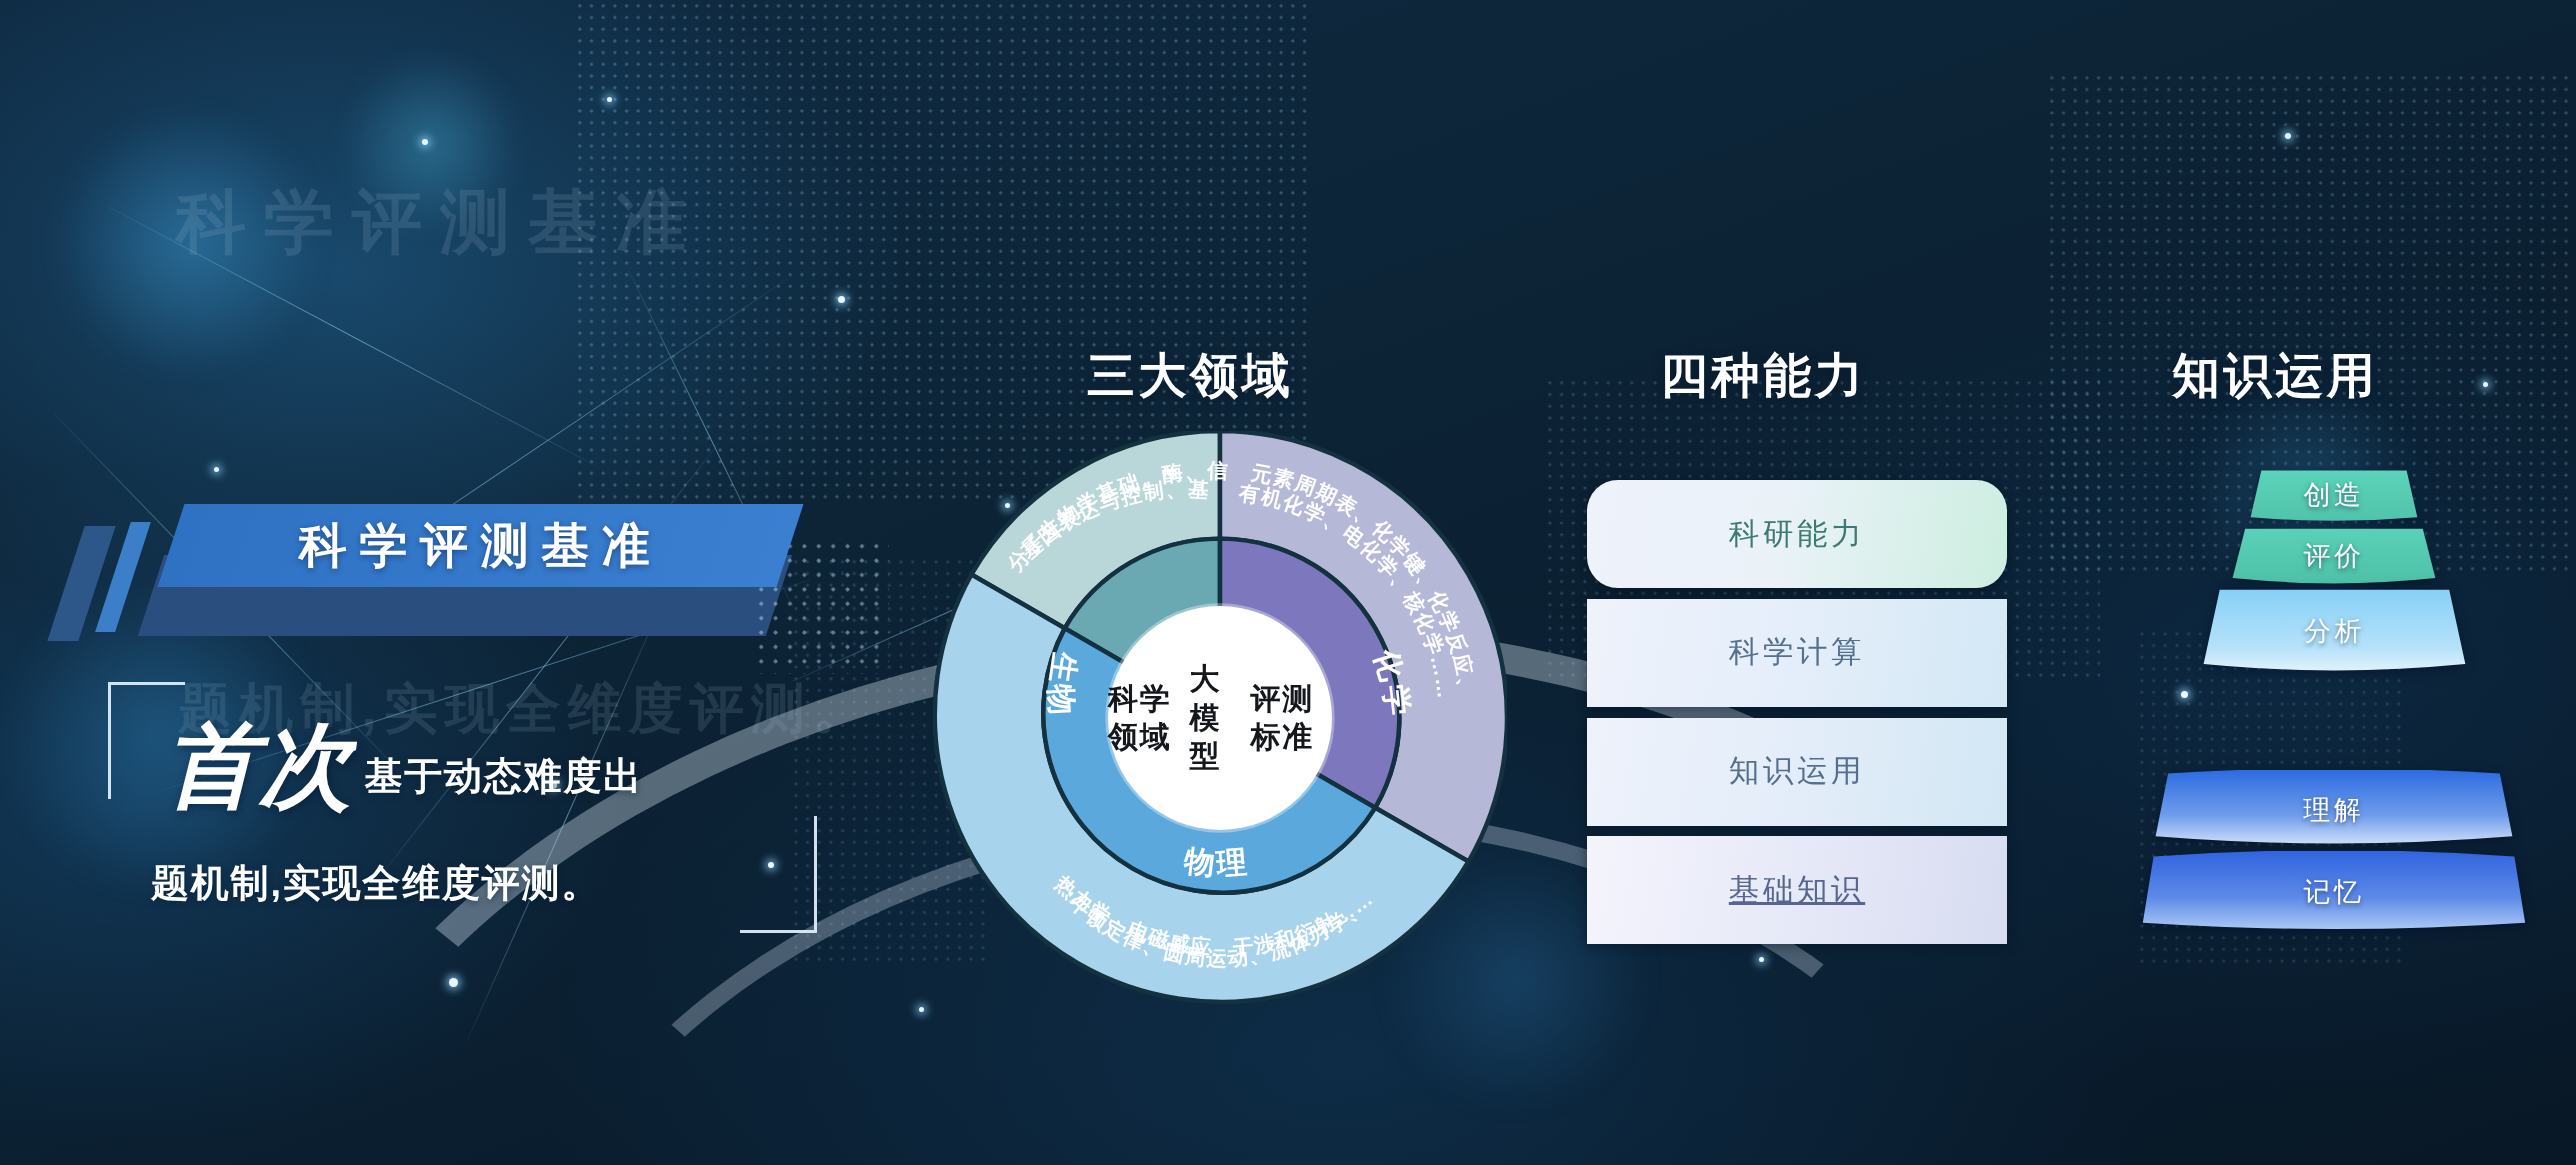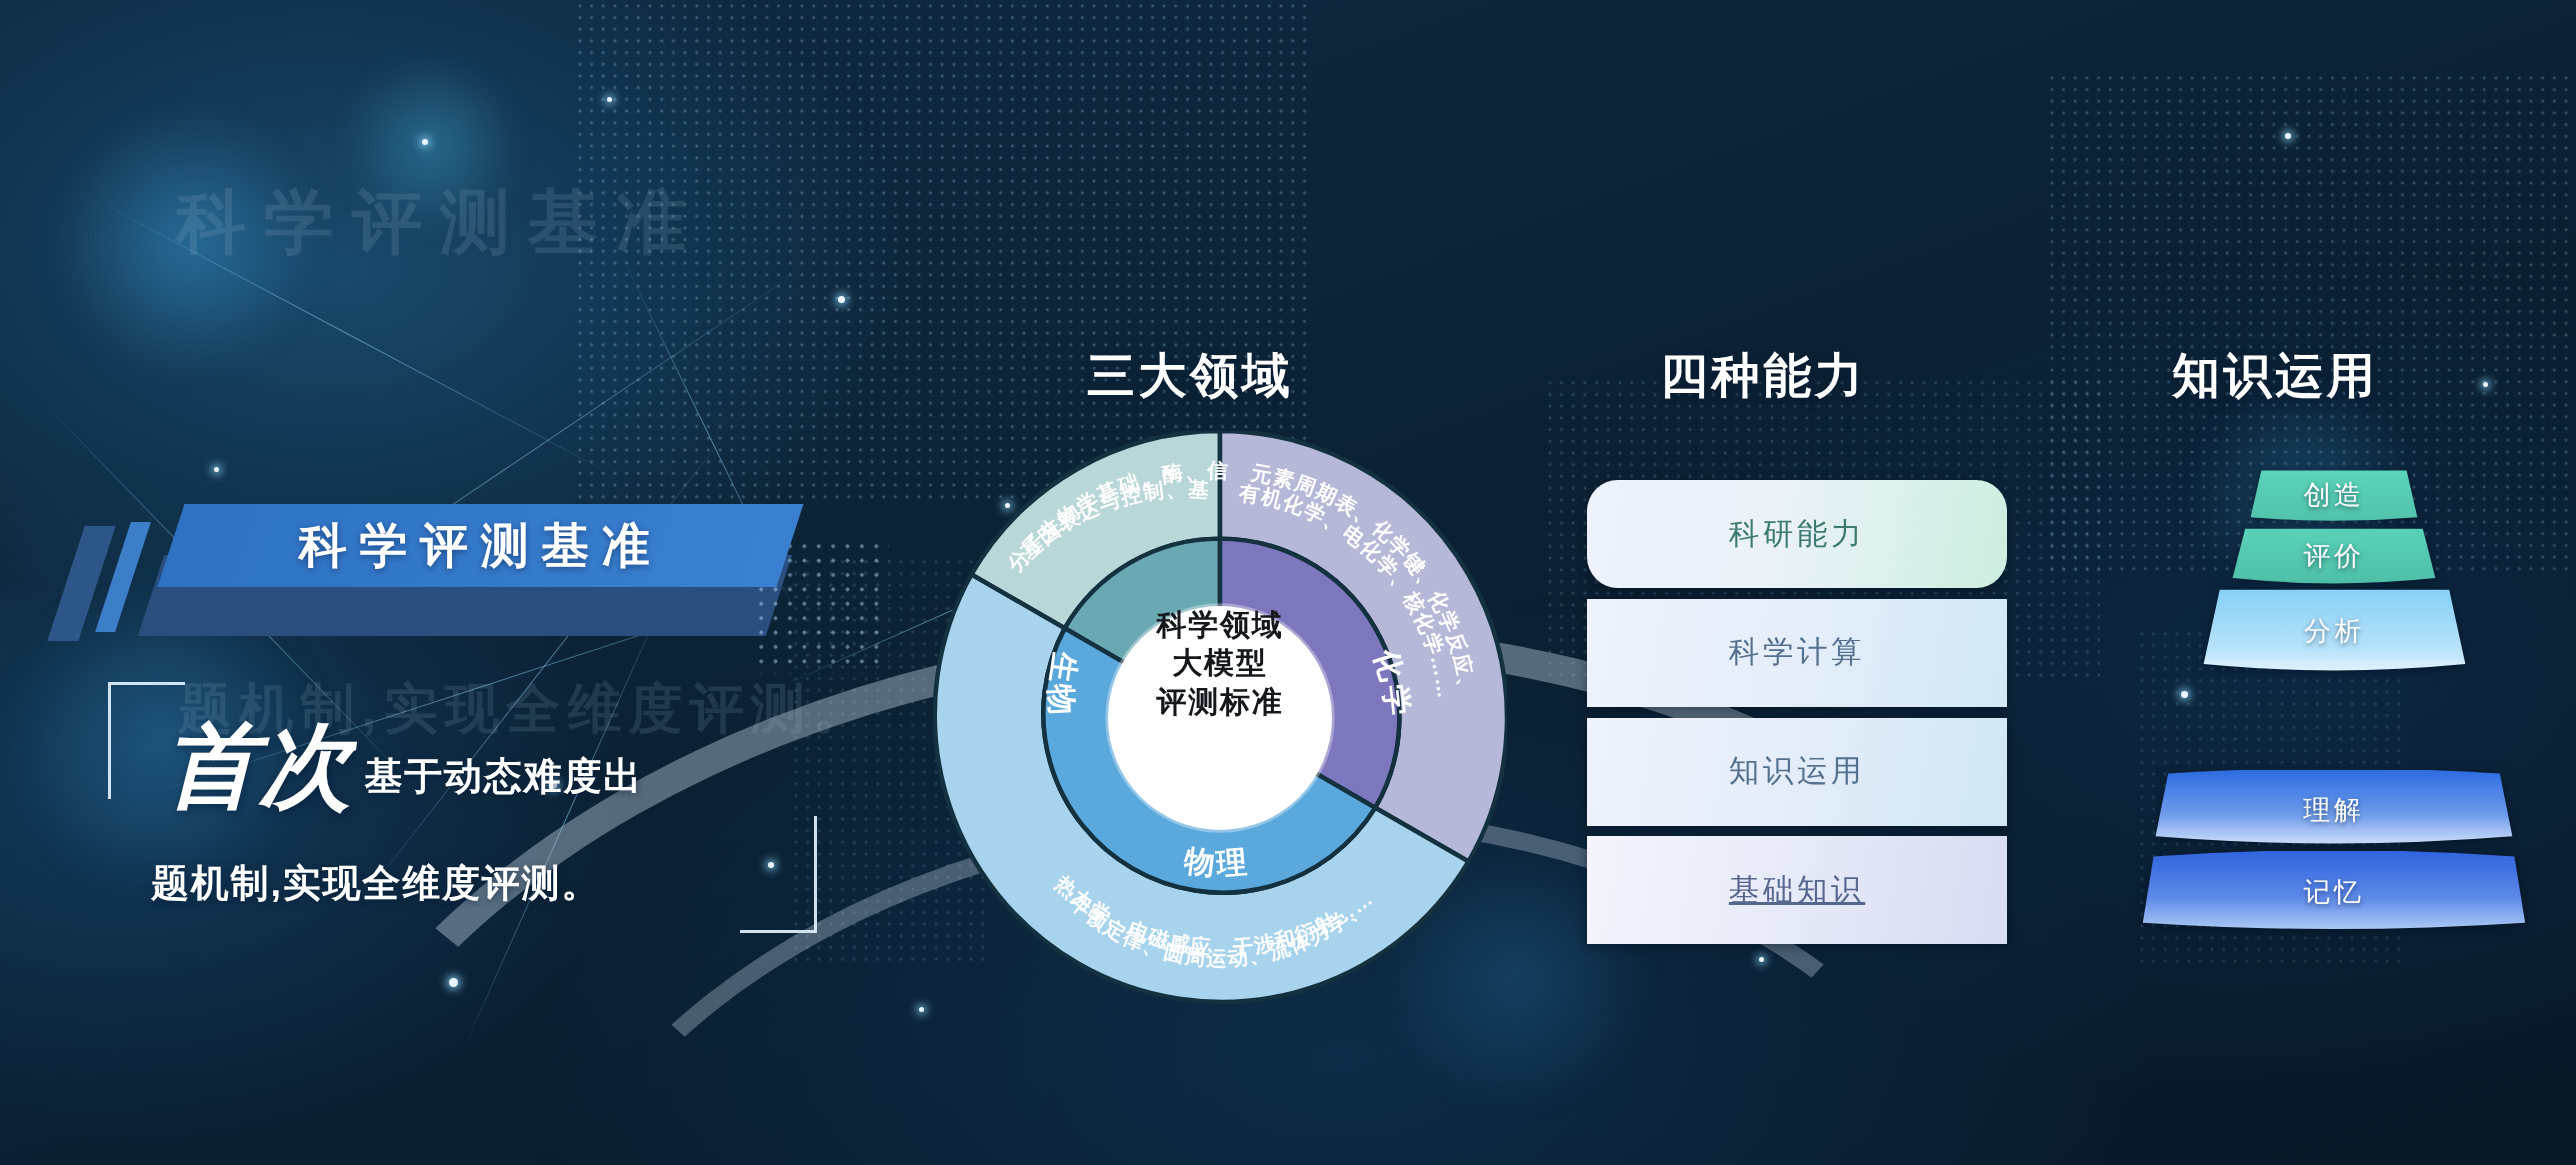--- a/index.html
+++ b/index.html
@@ -62,21 +62,21 @@
   
   .sec-head { position:absolute; color:#fff; font-size:48px; font-weight:700; letter-spacing:3.6px;
     text-shadow:0 2.7px 10.8px rgba(0,20,45,.6); white-space:nowrap; }
 
   
   #donut { position:absolute; left:933px; top:431px; width:574px; height:574px; }
   #donut svg { display:block; }
   .ring-label { font-size:34px; font-weight:700; fill:#ffffff; letter-spacing:4px; }
   .arc-text { font-size:23px; font-weight:700; fill:#ffffff; letter-spacing:1.5px; }
   #center-circle { position:absolute; left:175px; top:175px; width:224px; height:224px;
-    border-radius:50%; background:#fff; display:flex; flex-direction:column;
+    border-radius:50%; background:#fff; display:flex; 
     align-items:center; justify-content:flex-start; box-shadow:0 0 0 2.7px rgba(255,255,255,.35); }
   #center-circle div { font-size:30px; font-weight:700; color:#14181c; line-height:1.28; letter-spacing:1.8px; }
 
   
   #abilities { position:absolute; left:1587px; top:480px; width:420px; }
   .ability { height:108px; margin-bottom:10.8px; display:flex; align-items:center; justify-content:center;
     box-shadow:0 2.7px 10.8px rgba(0,10,25,.45); }
   .ability span { font-size:30.5px; letter-spacing:3.6px; font-weight:400; }
 
   

